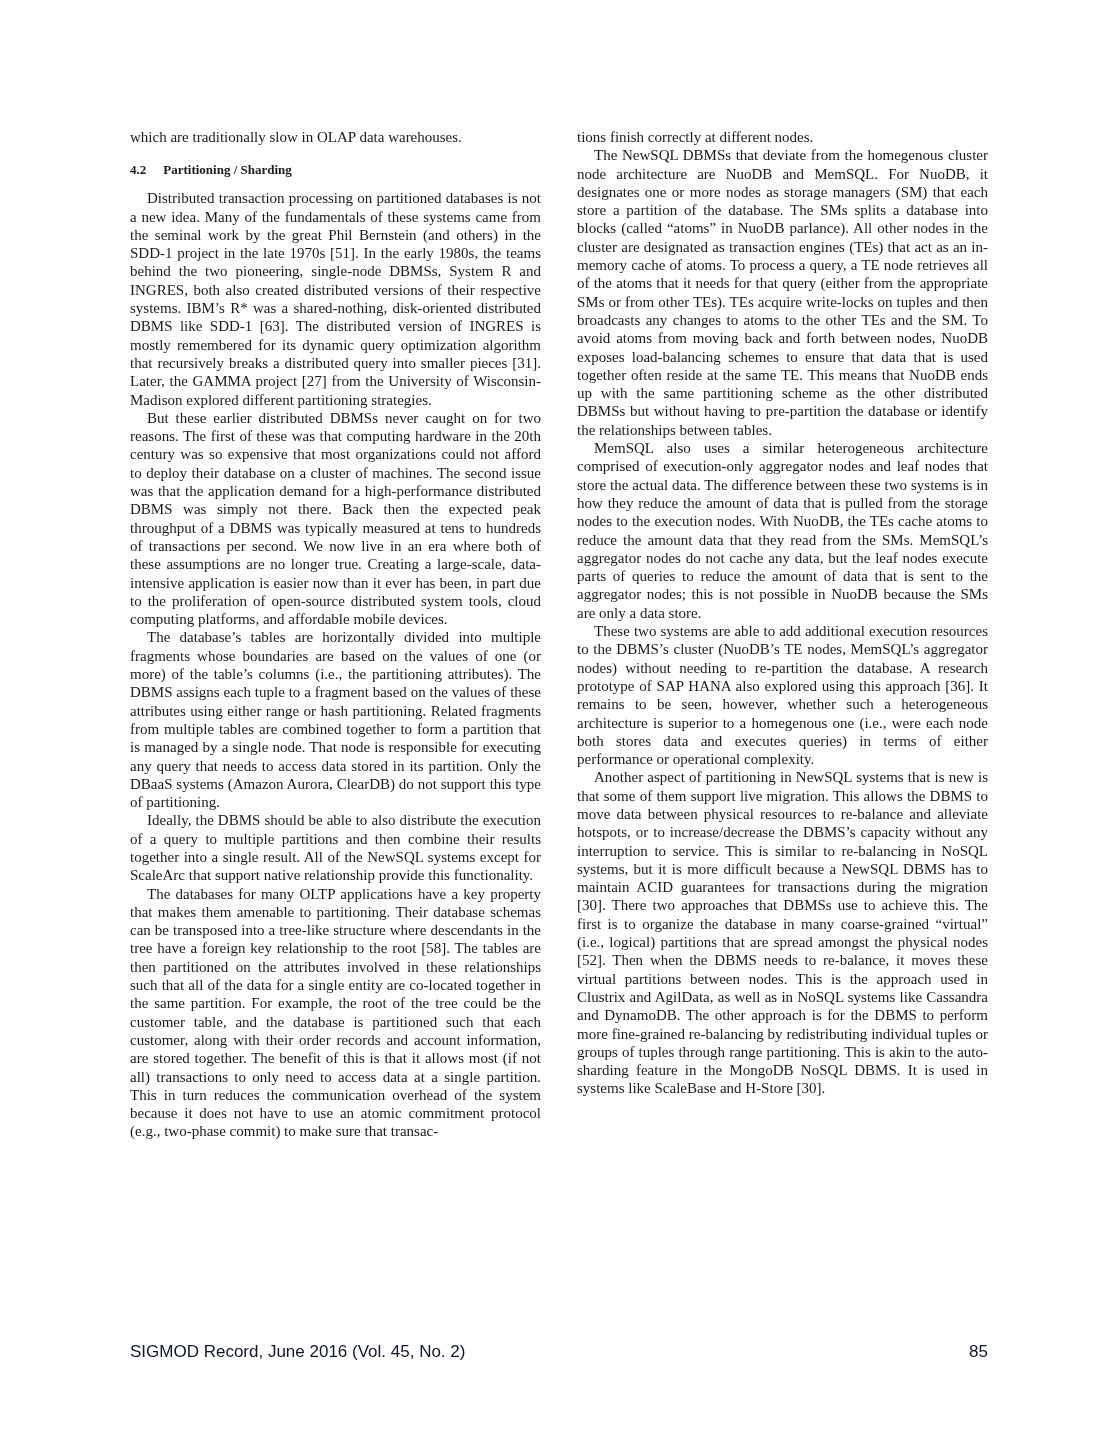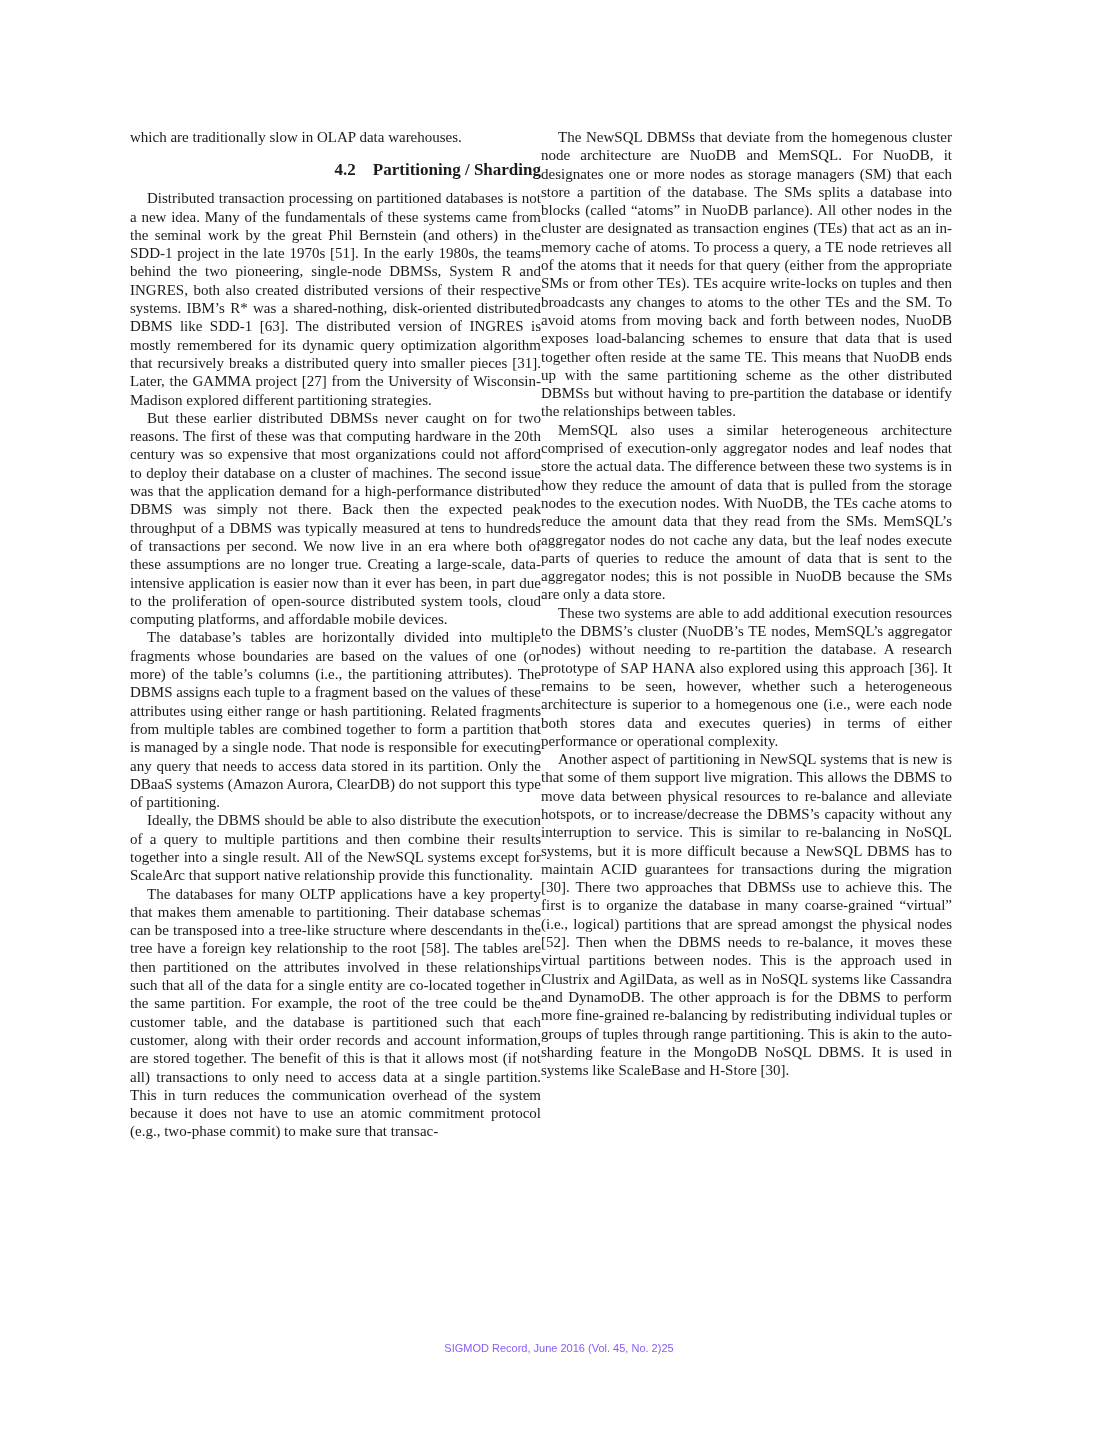--- a/index.html
+++ b/index.html
@@ -18,57 +18,58 @@
   .page {
     position: absolute;
     inset: 0;
   }
   .columns {
     position: absolute;
     left: 130px;
     top: 128px;
     width: 858px;
     display: flex;
+    gap: 36px;
   }
   .col {
     width: 411px;
     font-size: 15px;
     line-height: 18.3px;
     text-align: justify;
   }
   .col p {
     margin: 0;
     text-indent: 17px;
   }
   .col p.noindent {
     text-indent: 0;
   }
   h2.section-heading {
-    font-size: 17px;
+    font-size: 13px;
     line-height: 22px;
     font-weight: bold;
-    text-align: right;
+    text-align: left;
     text-indent: 0;
     margin: 13px 0 8px 0;
   }
   h2.section-heading .secnum {
     display: inline-block;
     margin-right: 17px;
   }
   .footer {
     position: absolute;
     left: 130px;
     width: 858px;
     top: 1342px;
     display: flex;
-    justify-content: center;
+    justify-content: space-between;
     align-items: baseline;
     font-family: "Liberation Sans", sans-serif;
-    font-size: 11px;
-    color: #8b5cf6;
+    font-size: 17px;
+    color: #0f172a;
   }
 </style>
 </head>
 <body>
 
 <div class="page">
 
   <div class="columns">
 
     <div class="col">
@@ -79,29 +80,30 @@
       </h2>
 
       <p>Distributed transaction processing on partitioned databases is not a new idea. Many of the fundamentals of these systems came from the seminal work by the great Phil Bernstein (and others) in the SDD-1 project in the late 1970s [51]. In the early 1980s, the teams behind the two pioneering, single-node DBMSs, System R and INGRES, both also created distributed versions of their respective systems. IBM’s R* was a shared-nothing, disk-oriented distributed DBMS like SDD-1 [63]. The distributed version of INGRES is mostly remembered for its dynamic query optimization algorithm that recursively breaks a distributed query into smaller pieces [31]. Later, the GAMMA project [27] from the University of Wisconsin-Madison explored different partitioning strategies.</p>
       <p>But these earlier distributed DBMSs never caught on for two reasons. The first of these was that computing hardware in the 20th century was so expensive that most organizations could not afford to deploy their database on a cluster of machines. The second issue was that the application demand for a high-performance distributed DBMS was simply not there. Back then the expected peak throughput of a DBMS was typically measured at tens to hundreds of transactions per second. We now live in an era where both of these assumptions are no longer true. Creating a large-scale, data-intensive application is easier now than it ever has been, in part due to the proliferation of open-source distributed system tools, cloud computing platforms, and affordable mobile devices.</p>
       <p>The database’s tables are horizontally divided into multiple fragments whose boundaries are based on the values of one (or more) of the table’s columns (i.e., the partitioning attributes). The DBMS assigns each tuple to a fragment based on the values of these attributes using either range or hash partitioning. Related fragments from multiple tables are combined together to form a partition that is managed by a single node. That node is responsible for executing any query that needs to access data stored in its partition. Only the DBaaS systems (Amazon Aurora, ClearDB) do not support this type of partitioning.</p>
       <p>Ideally, the DBMS should be able to also distribute the execution of a query to multiple partitions and then combine their results together into a single result. All of the NewSQL systems except for ScaleArc that support native relationship provide this functionality.</p>
       <p>The databases for many OLTP applications have a key property that makes them amenable to partitioning. Their database schemas can be transposed into a tree-like structure where descendants in the tree have a foreign key relationship to the root [58]. The tables are then partitioned on the attributes involved in these relationships such that all of the data for a single entity are co-located together in the same partition. For example, the root of the tree could be the customer table, and the database is partitioned such that each customer, along with their order records and account information, are stored together. The benefit of this is that it allows most (if not all) transactions to only need to access data at a single partition. This in turn reduces the communication overhead of the system because it does not have to use an atomic commitment protocol (e.g., two-phase commit) to make sure that transac-</p>
     </div>
 
     <div class="col">
+      <p class="noindent">tions finish correctly at different nodes.</p>
 
       <p>The NewSQL DBMSs that deviate from the homegenous cluster node architecture are NuoDB and MemSQL. For NuoDB, it designates one or more nodes as storage managers (SM) that each store a partition of the database. The SMs splits a database into blocks (called “atoms” in NuoDB parlance). All other nodes in the cluster are designated as transaction engines (TEs) that act as an in-memory cache of atoms. To process a query, a TE node retrieves all of the atoms that it needs for that query (either from the appropriate SMs or from other TEs). TEs acquire write-locks on tuples and then broadcasts any changes to atoms to the other TEs and the SM. To avoid atoms from moving back and forth between nodes, NuoDB exposes load-balancing schemes to ensure that data that is used together often reside at the same TE. This means that NuoDB ends up with the same partitioning scheme as the other distributed DBMSs but without having to pre-partition the database or identify the relationships between tables.</p>
       <p>MemSQL also uses a similar heterogeneous architecture comprised of execution-only aggregator nodes and leaf nodes that store the actual data. The difference between these two systems is in how they reduce the amount of data that is pulled from the storage nodes to the execution nodes. With NuoDB, the TEs cache atoms to reduce the amount data that they read from the SMs. MemSQL’s aggregator nodes do not cache any data, but the leaf nodes execute parts of queries to reduce the amount of data that is sent to the aggregator nodes; this is not possible in NuoDB because the SMs are only a data store.</p>
       <p>These two systems are able to add additional execution resources to the DBMS’s cluster (NuoDB’s TE nodes, MemSQL’s aggregator nodes) without needing to re-partition the database. A research prototype of SAP HANA also explored using this approach [36]. It remains to be seen, however, whether such a heterogeneous architecture is superior to a homegenous one (i.e., were each node both stores data and executes queries) in terms of either performance or operational complexity.</p>
       <p>Another aspect of partitioning in NewSQL systems that is new is that some of them support live migration. This allows the DBMS to move data between physical resources to re-balance and alleviate hotspots, or to increase/decrease the DBMS’s capacity without any interruption to service. This is similar to re-balancing in NoSQL systems, but it is more difficult because a NewSQL DBMS has to maintain ACID guarantees for transactions during the migration [30]. There two approaches that DBMSs use to achieve this. The first is to organize the database in many coarse-grained “virtual” (i.e., logical) partitions that are spread amongst the physical nodes [52]. Then when the DBMS needs to re-balance, it moves these virtual partitions between nodes. This is the approach used in Clustrix and AgilData, as well as in NoSQL systems like Cassandra and DynamoDB. The other approach is for the DBMS to perform more fine-grained re-balancing by redistributing individual tuples or groups of tuples through range partitioning. This is akin to the auto-sharding feature in the MongoDB NoSQL DBMS. It is used in systems like ScaleBase and H-Store [30].</p>
 
 
     </div>
 
   </div>
 
   <div class="footer">
     <span>SIGMOD Record, June 2016 (Vol. 45, No. 2)</span>
-    <span>25</span>
+    <span>85</span>
   </div>
 
 </div>
 
 </body></html>

